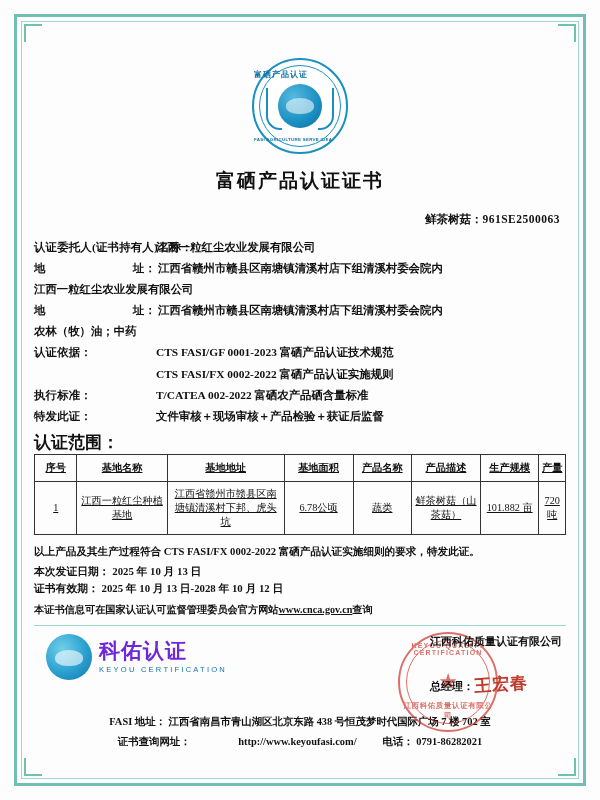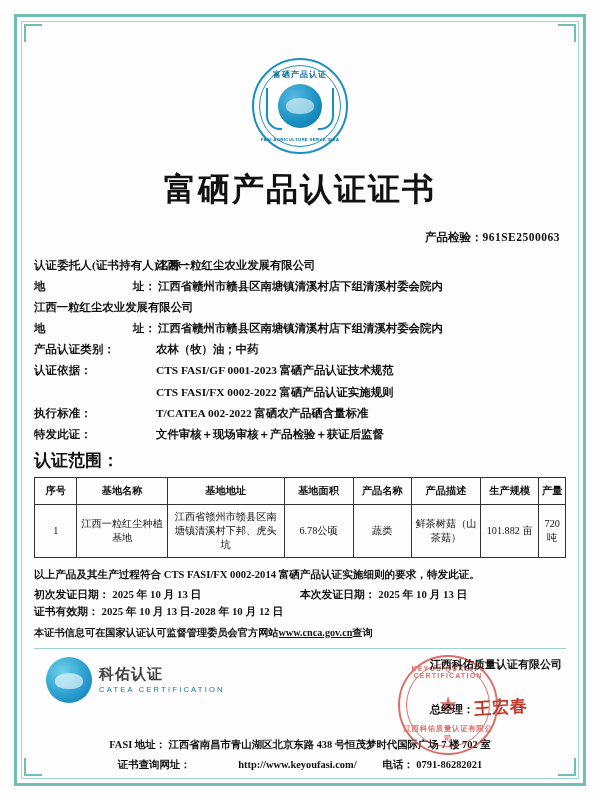--- a/index.html
+++ b/index.html
@@ -66,21 +66,20 @@
   }
   .seal .ring {
     position: absolute;
     left: 5px; top: 5px; right: 5px; bottom: 5px;
     border-radius: 50%;
     border: 1px solid #1a8fc1;
   }
   .seal .top-text, .seal .bottom-text {
     position: absolute;
     left: 0; right: 0;
-    text-align: center;
     color: #1072a3;
     font-weight: bold;
   }
   .seal .top-text {
     top: 9px;
     font-size: 8px;
     letter-spacing: 1px;
   }
   .seal .bottom-text {
     bottom: 10px;
@@ -113,21 +112,21 @@
     border-right: none;
     border-bottom-left-radius: 14px;
   }
   .seal .leaf-l { left: 12px; }
   .seal .leaf-r { right: 12px; transform: scaleX(-1); }
 
   .doc-title {
     text-align: center;
     font-family: "Liberation Serif", serif;
     font-weight: bold;
-    font-size: 32px;
+    font-size: 19px;
     letter-spacing: 2px;
     margin-top: 14px;
     color: #111;
   }
 
   .cert-no {
     margin-top: 18px;
     text-align: right;
     padding-right: 6px;
     font-size: 11.5px;
@@ -167,23 +166,23 @@
   .table-label {
     font-family: "Liberation Serif", serif;
     font-size: 17px;
     font-weight: bold;
     margin-top: 4px;
   }
 
   table.base {
     width: 100%;
     border-collapse: collapse;
-    margin-top: 5px;
     font-family: "Liberation Serif", serif;
     font-size: 10.2px;
+    text-decoration: underline;
   }
   table.base th, table.base td {
     border: 1px solid #333;
     text-align: center;
     vertical-align: middle;
     padding: 3px 2px;
     line-height: 1.35;
   }
   table.base th {
     font-weight: bold;
@@ -260,22 +259,22 @@
     content: "";
     position: absolute;
     left: 9px; top: 16px;
     width: 28px; height: 16px;
     border-radius: 50% 50% 44% 44%;
     background: rgba(255,255,255,.6);
   }
   .brand .names .cn {
     font-family: "Liberation Serif", serif;
     font-weight: bold;
-    font-size: 15px;
-    color: #404040;
+    font-size: 21px;
+    color: #6d28d9;
     letter-spacing: 1px;
     line-height: 1.1;
   }
   .brand .names .en {
     font-size: 7.6px;
     color: #1176a8;
     letter-spacing: 2.2px;
     margin-top: 2px;
   }
   .issuer {
@@ -378,21 +377,21 @@
         <div class="leaf-r"></div>
         <div class="globe"></div>
         <div class="top-text">富硒产品认证</div>
         <div class="bottom-text">FASI  AGRICULTURE  SERVE  IDEA</div>
       </div>
     </div>
 
     <div class="doc-title">富硒产品认证证书</div>
 
     <div class="cert-no">
-      <span>产品检验：</span><span class="val">961SE2500063</span>
+      <span>鲜茶树菇：</span><span class="val">961SE2500063</span>
     </div>
 
     <div class="fields">
 
       <div class="frow">
         <div class="flabel">认证委托人(证书持有人)名称：</div>
         <div class="fvalue">江西一粒红尘农业发展有限公司</div>
       </div>
 
       <div class="frow">
@@ -409,21 +408,20 @@
 
       <div class="frow">
         <div class="flabel spaced">
           <span>地</span>
           <span>址：</span>
         </div>
         <div class="fvalue">江西省赣州市赣县区南塘镇清溪村店下组清溪村委会院内</div>
       </div>
 
       <div class="frow">
-        <div class="flabel">产品认证类别：</div>
         <div class="fvalue">农林（牧）油；中药</div>
       </div>
 
       <div class="frow">
         <div class="flabel">认证依据：</div>
         <div class="fvalue">CTS FASI/GF 0001-2023 富硒产品认证技术规范</div>
       </div>
 
       <div class="frow cont">
         <div class="flabel">认证依据：</div>
@@ -464,27 +462,23 @@
           <td>江西省赣州市赣县区南塘镇清溪村下邦、虎头坑</td>
           <td>6.78公顷</td>
           <td>蔬类</td>
           <td>鲜茶树菇（山茶菇）</td>
           <td>101.882 亩</td>
           <td>720 吨</td>
         </tr>
       </tbody>
     </table>
 
-    <div class="statement">以上产品及其生产过程符合 CTS FASI/FX 0002-2014 富硒产品认证实施细则的要求，特发此证。</div>
+    <div class="statement">以上产品及其生产过程符合 CTS FASI/FX 0002-2022 富硒产品认证实施细则的要求，特发此证。</div>
 
     <div class="dates">
-      <div class="col">
-        <span>初次发证日期：</span>
-        <span>2025 年 10 月 13 日</span>
-      </div>
       <div class="col">
         <span>本次发证日期：</span>
         <span>2025 年 10 月 13 日</span>
       </div>
     </div>
 
     <div class="valid">
       <span>证书有效期：</span>
       <span>2025 年 10 月 13 日-2028 年 10 月 12 日</span>
     </div>
@@ -493,21 +487,21 @@
       <span>本证书信息可在国家认证认可监督管理委员会官方网站</span><span class="url">www.cnca.gov.cn</span><span>查询</span>
     </div>
 
     <div class="divider"></div>
 
     <div class="bottom">
       <div class="brand">
         <div class="mark"></div>
         <div class="names">
           <div class="cn">科佑认证</div>
-          <div class="en">CATEA   CERTIFICATION</div>
+          <div class="en">KEYOU   CERTIFICATION</div>
         </div>
       </div>
 
       <div class="stamp">
         <div class="inner"></div>
         <div class="st-top">KEYOU  QUALITY  CERTIFICATION</div>
         <div class="star">★</div>
         <div class="st-bottom">江西科佑质量认证有限公司</div>
       </div>
 

